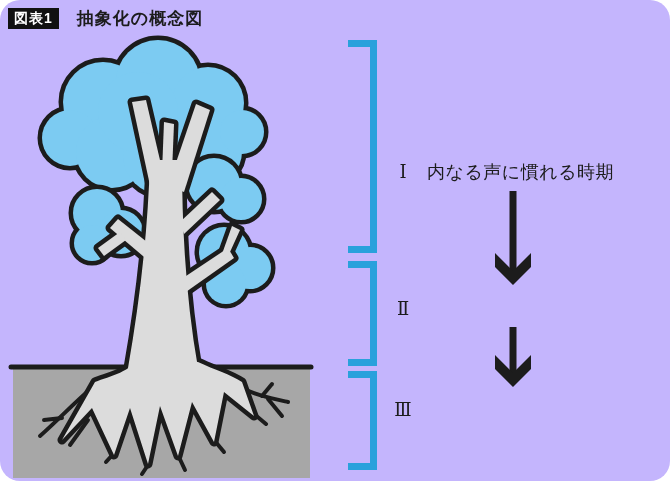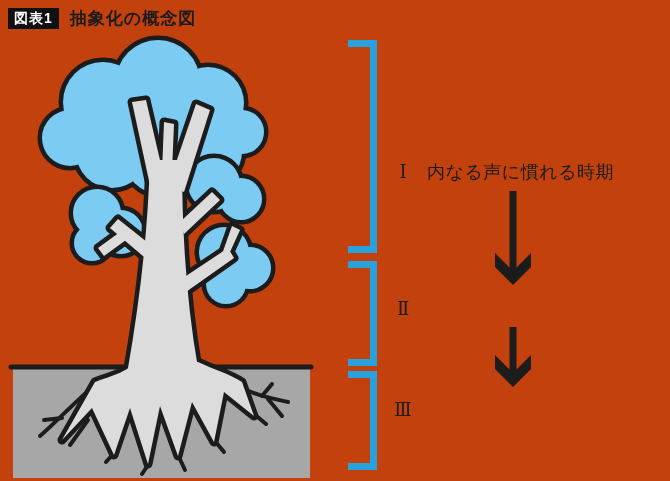--- a/index.html
+++ b/index.html
@@ -1,28 +1,28 @@
 <!DOCTYPE html>
 <html style="--foliage: #7CCBF2; --trunk: #DCDCDC; --ground: #A7A7A7; --outline: #1C1C1C; --bracket: #29A1DC; --text: #1C1C1C; --badge-bg: #111111; --badge-text: #FFFFFF;"><head>
 <meta charset="utf-8">
 <style>
   html,body{margin:0;padding:0;background:#fff;}
   .page{
-    position:relative;width:670px;height:481px;background:#c2410c;
-    overflow:hidden;font-family:"Liberation Sans","DejaVu Sans",sans-serif;
+    position:relative;width:670px;height:481px;background:#c4b5fd;
+    overflow:hidden;font-family:"Liberation Sans","DejaVu Sans",sans-serif;border-radius:20px;
   }
   
   .title-row{position:absolute;left:8px;top:7px;display:flex;align-items:center;}
   .title-badge{
     background:var(--badge-bg,#111);color:var(--badge-text,#fff);
     font-size:14px;font-weight:bold;padding:2px 6px 3px 6px;line-height:16px;
     letter-spacing:1px;
   }
   .title-text{
-    color:var(--text,#1c1c1c);font-size:17px;font-weight:bold;margin-left:11px;
+    color:var(--text,#1c1c1c);font-size:17px;font-weight:bold;margin-left:18px;
     letter-spacing:1px;
   }
   
   .tree-svg{position:absolute;left:0;top:0;}
   .cloud-stroke{fill:var(--foliage,#7CCBF2);stroke:var(--outline,#1c1c1c);stroke-width:9;}
   .cloud-fill{fill:var(--foliage,#7CCBF2);}
   .wood-stroke{fill:var(--trunk,#DCDCDC);stroke:var(--outline,#1c1c1c);stroke-width:9;stroke-linejoin:round;}
   .wood-fill{fill:var(--trunk,#DCDCDC);}
   .ground-rect{fill:var(--ground,#A7A7A7);}
   .ground-line{stroke:var(--outline,#1c1c1c);stroke-width:5;stroke-linecap:round;}

